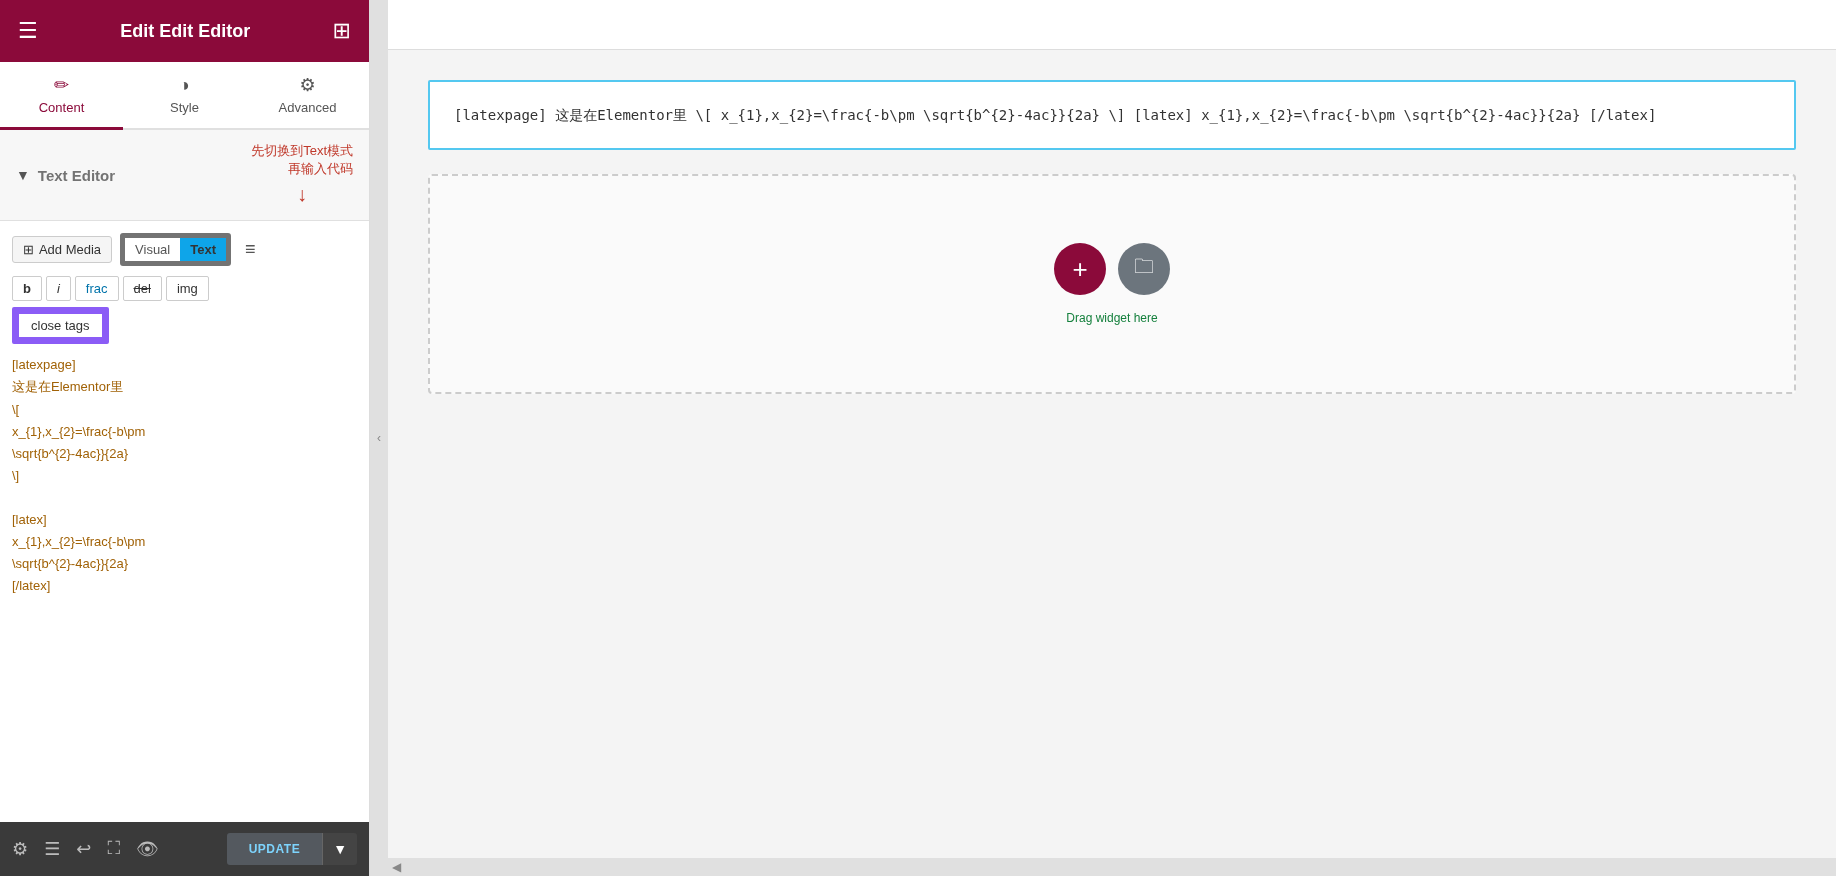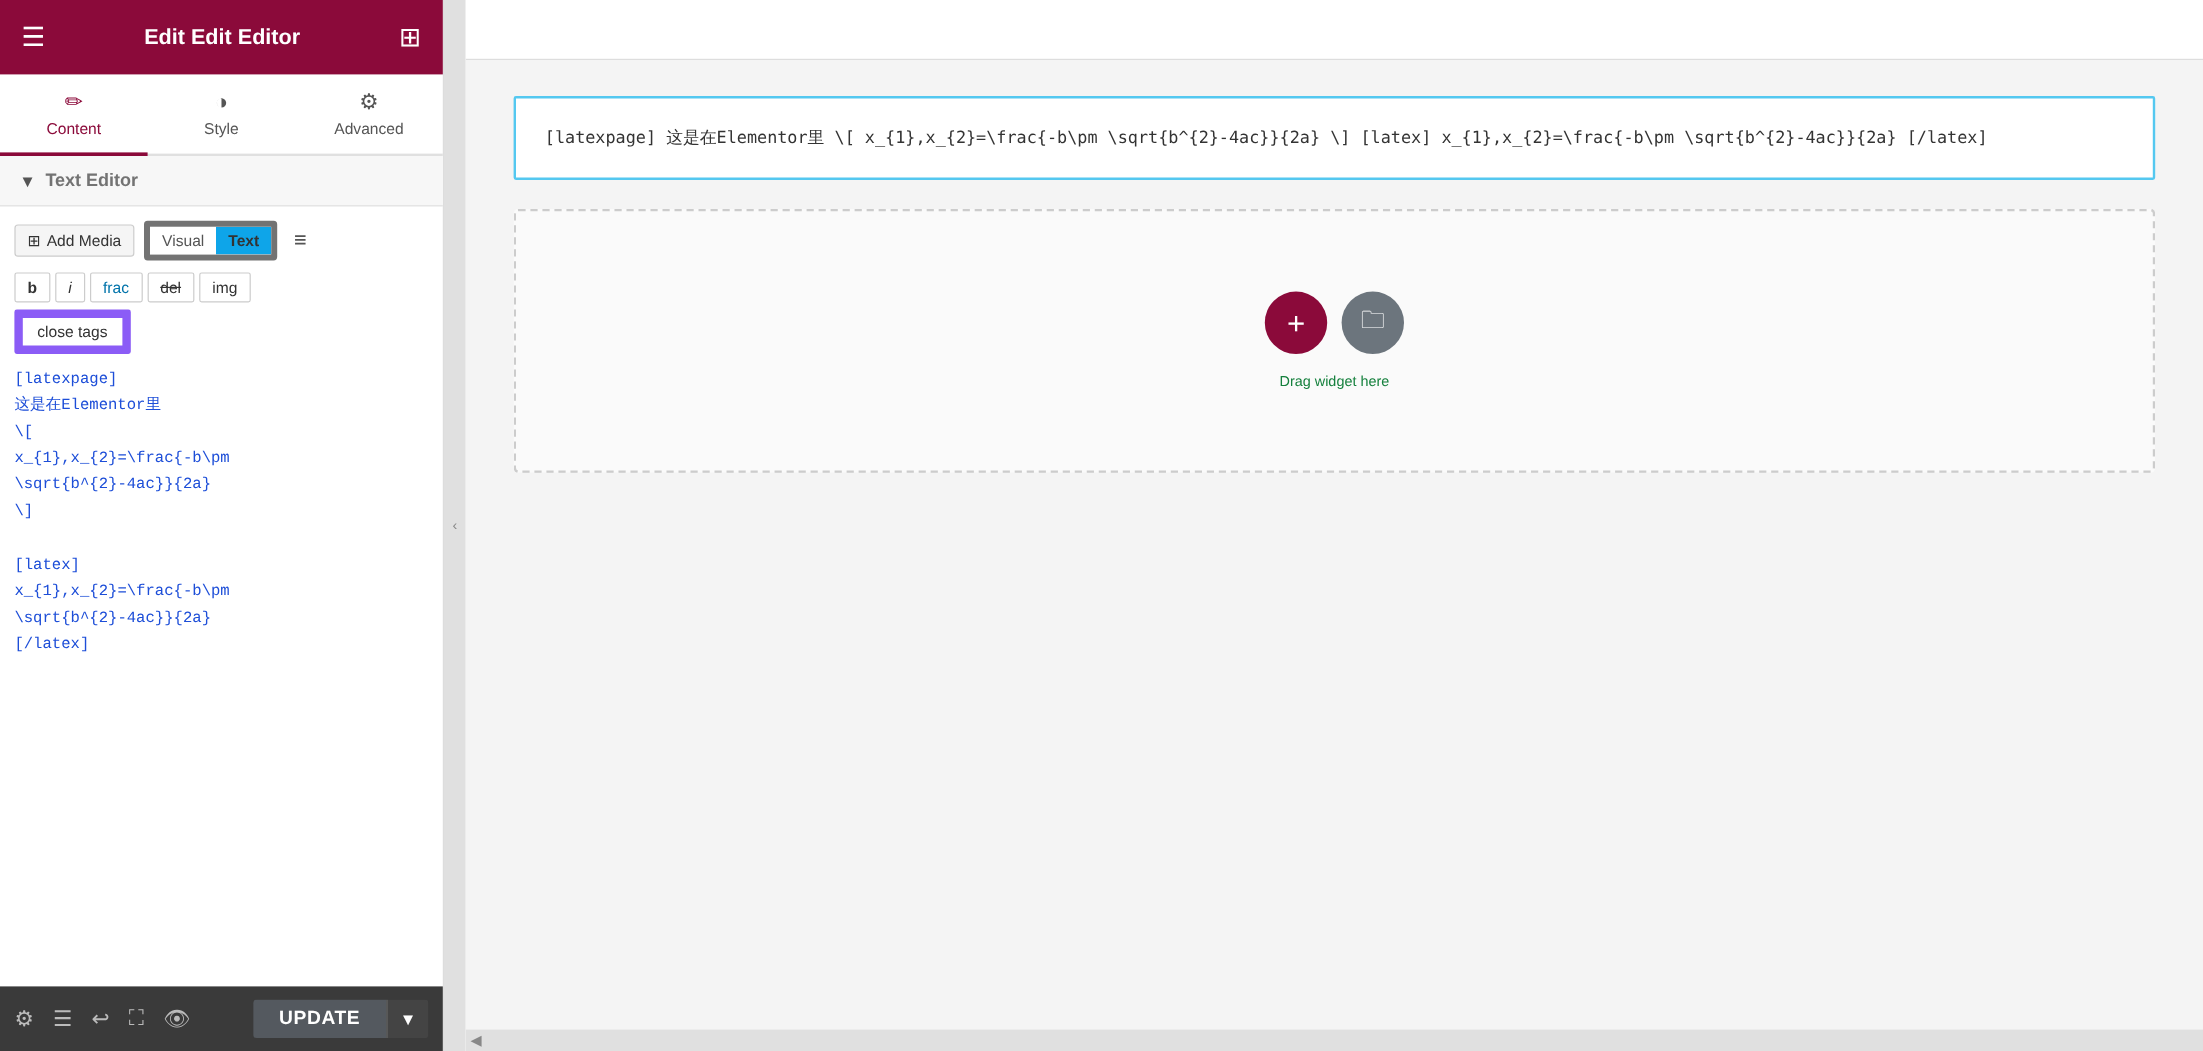--- a/index.html
+++ b/index.html
@@ -157,23 +157,23 @@
       background: #fff;
       padding: 4px 12px;
       font-size: 13px;
       cursor: pointer;
       border-radius: 2px;
       color: #333;
       margin-bottom: 10px;
     }
 
     #text-content-area {
-      font-family: Liberation Mono, monospace;
-      font-size: 13px;
-      color: #1d4ed8;
+      font-family: Liberation Sans, sans-serif;
+      font-size: 13px;
+      color: #a16207;
       line-height: 1.7;
       white-space: pre-wrap;
     }
 
     
     #bottom-bar {
       height: 54px;
       background: #3a3a3a;
       display: flex;
       align-items: center;
@@ -191,24 +191,24 @@
       cursor: pointer;
     }
     #update-btn-group {
       display: flex;
       align-items: stretch;
       border-radius: 3px;
       overflow: hidden;
     }
     #update-btn {
       background: #54595f;
-      color: #ffffff;
+      color: #7dd3fc;
       border: none;
       padding: 0 22px;
-      font-size: 16px;
+      font-size: 12px;
       font-weight: bold;
       cursor: pointer;
       letter-spacing: 0.5px;
     }
     #update-dropdown {
       background: #444;
       color: #fff;
       border: none;
       border-left: 1px solid #666;
       padding: 8px 10px;
@@ -348,20 +348,25 @@
     </div>
     <div class="tab">
       <span class="tab-icon">⚙</span>
       <span>Advanced</span>
     </div>
   </div>
 
   <div id="section-header">
     <span class="arrow">▼</span>
     <span class="label">Text Editor</span>
+    <div id="annotation">
+      <div>先切换到Text模式</div>
+      <div>再输入代码</div>
+      <div class="annotation-arrow">↓</div>
+    </div>
   </div>
 
   <div id="editor-section">
     
     <div id="add-media-row">
       <button id="add-media-btn">
         <span>⊞</span>
         <span>Add Media</span>
       </button>
       <div class="visual-text-tabs">

